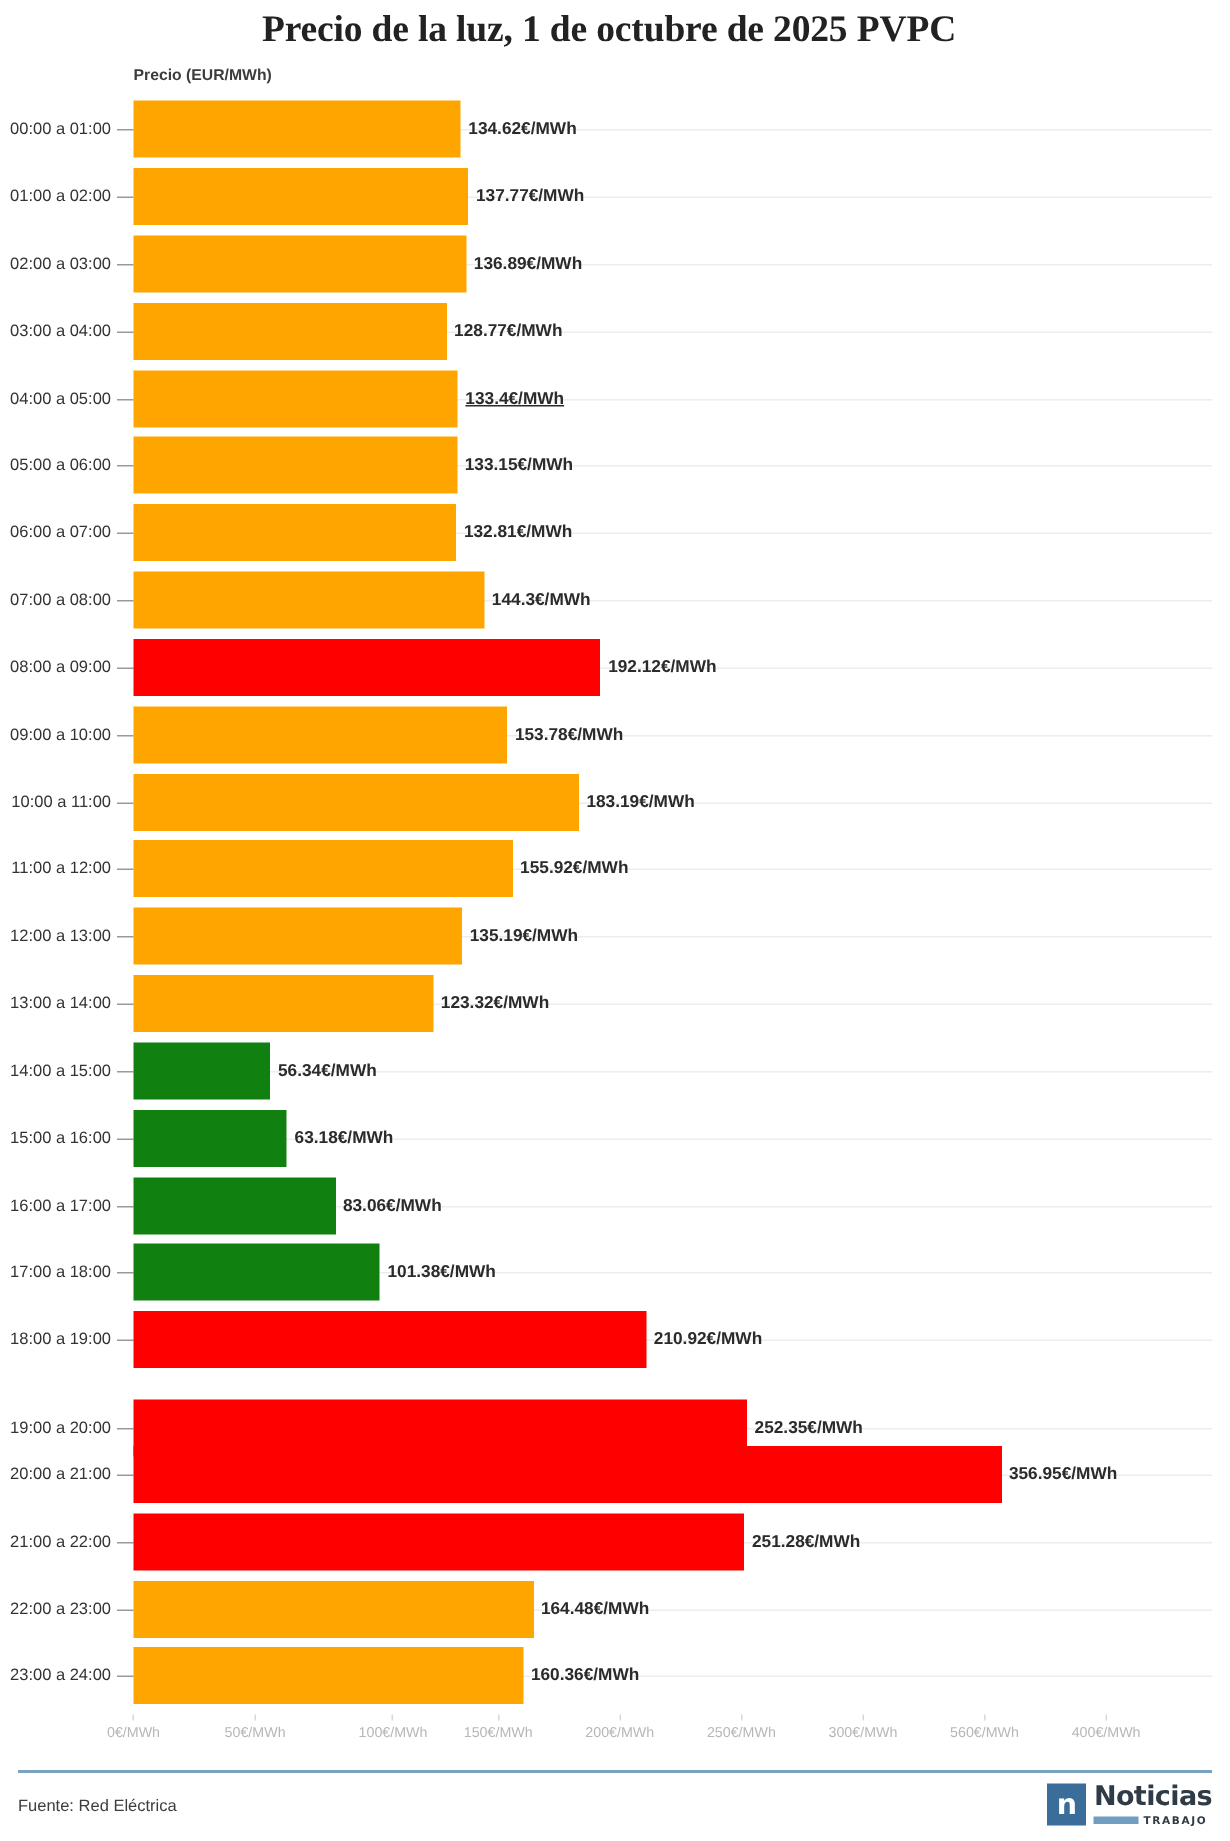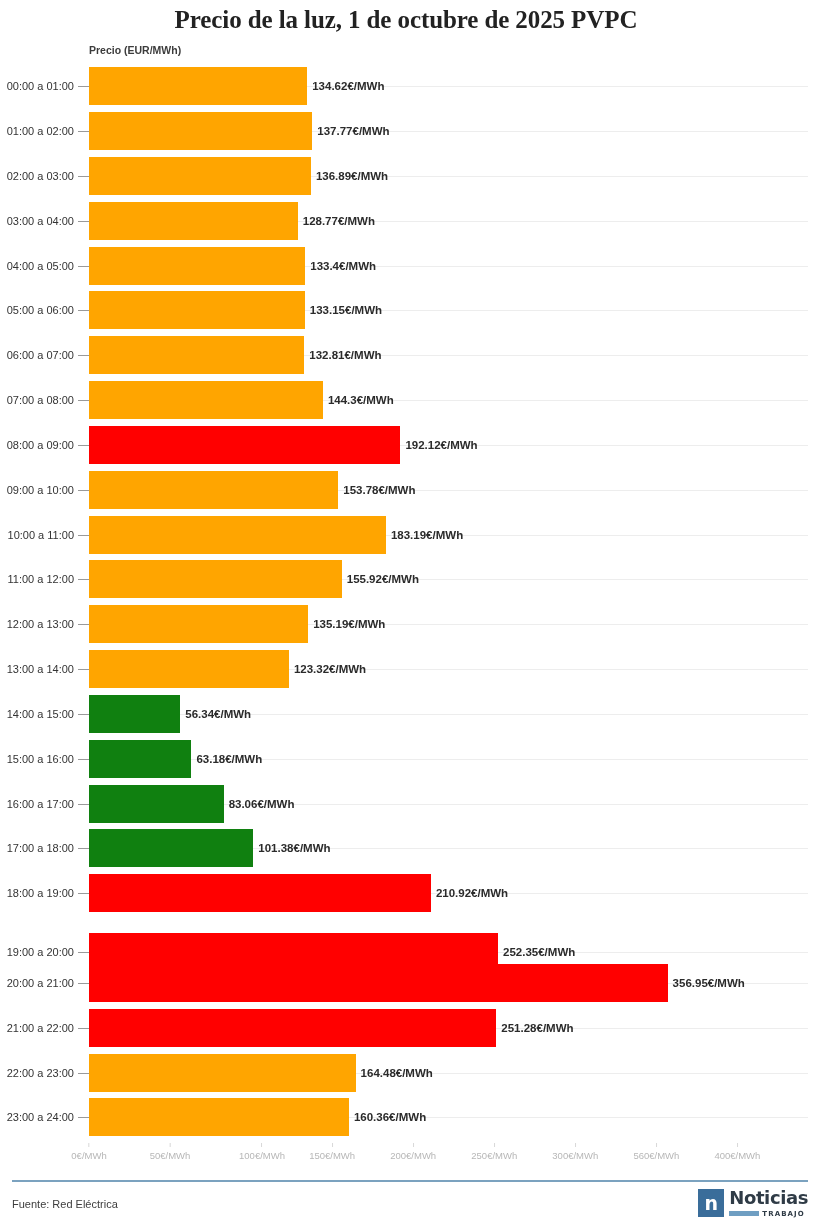--- a/index.html
+++ b/index.html
@@ -193,21 +193,21 @@
         <div class="cat-label">03:00 a 04:00</div>
         <div class="tick-dash"></div>
         <div class="bar" style="width: 208.736px; background: rgb(255, 165, 0);"></div>
         <div class="bar-value" style="left: 302.736px;">128.77€/MWh</div>
       </div>
       <div class="row" style="top: 179.333px;">
         <div class="gridline"></div>
         <div class="cat-label">04:00 a 05:00</div>
         <div class="tick-dash"></div>
         <div class="bar" style="width: 216.241px; background: rgb(255, 165, 0);"></div>
-        <div class="bar-value" style="left: 310.241px;">133.4€/MWh</div>
+        <div class="bar-value" style="left: 310.241px; text-decoration: underline;">133.4€/MWh</div>
       </div>
       <div class="row" style="top: 224.167px;">
         <div class="gridline"></div>
         <div class="cat-label">05:00 a 06:00</div>
         <div class="tick-dash"></div>
         <div class="bar" style="width: 215.836px; background: rgb(255, 165, 0);"></div>
         <div class="bar-value" style="left: 309.836px;">133.15€/MWh</div>
       </div>
       <div class="row" style="top: 269px;">
         <div class="gridline"></div>

